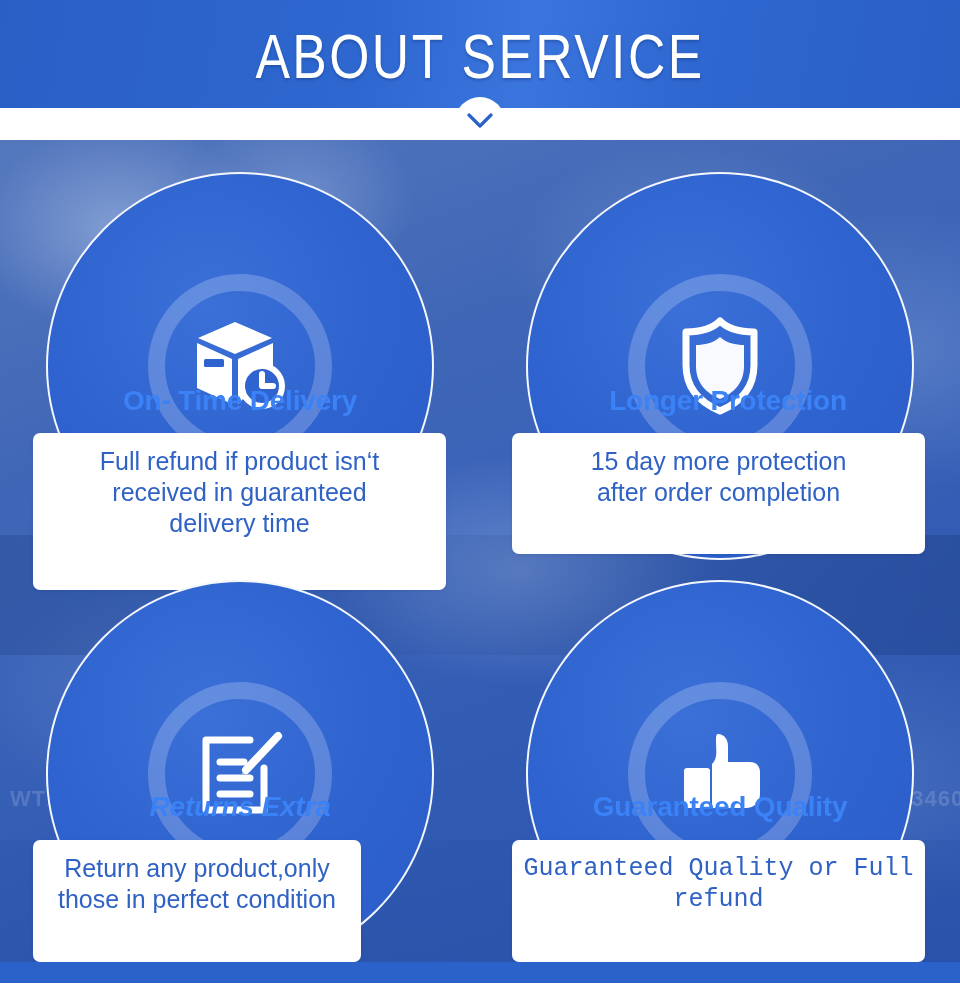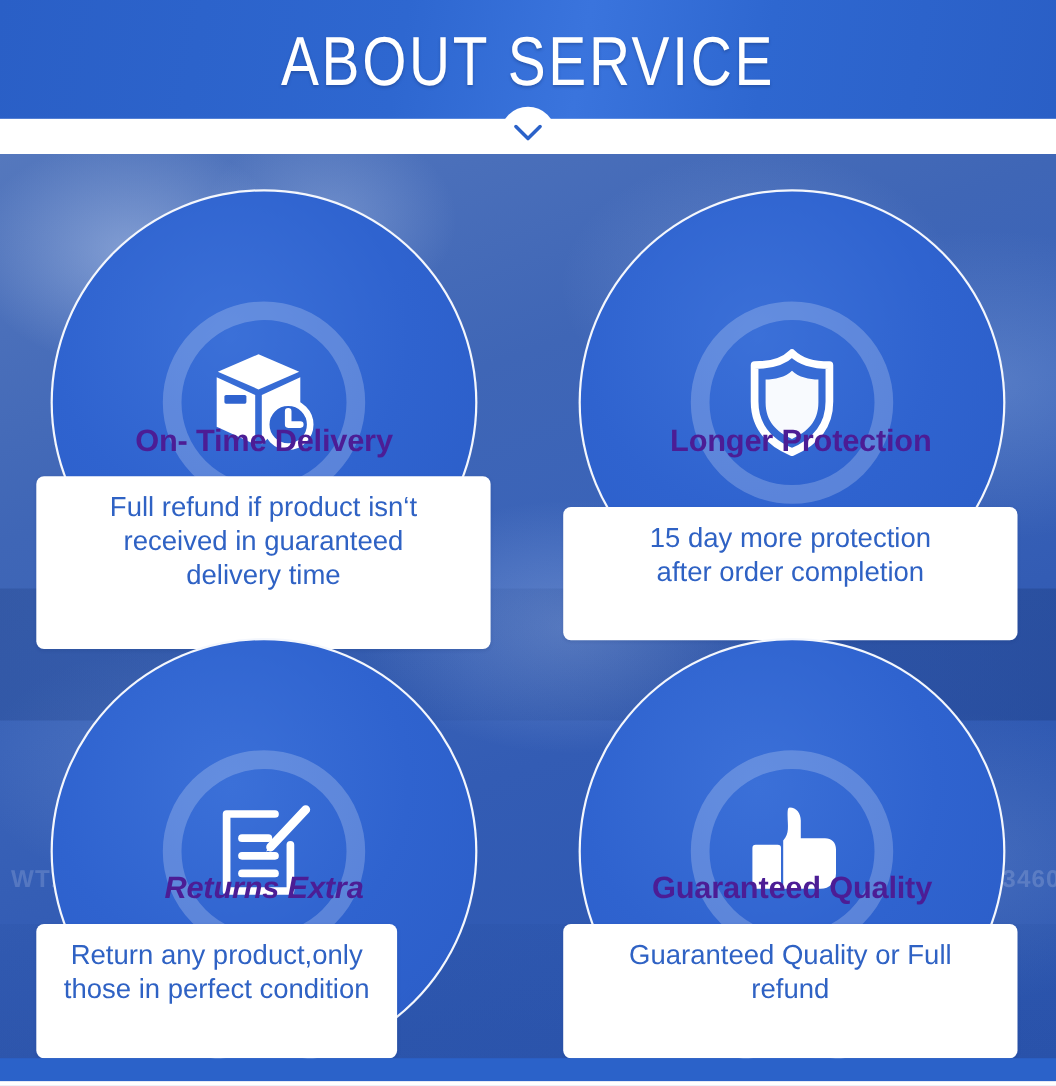--- a/index.html
+++ b/index.html
@@ -86,21 +86,21 @@
   .ring{
     position:absolute;border-radius:50%;
     border:17px solid rgba(255,255,255,.21);
     box-sizing:border-box;
   }
   .icon-wrap{
     position:absolute;display:flex;align-items:center;justify-content:center;
   }
   .card-title{
     position:absolute;width:100%;text-align:center;
-    color:#4c1d95;font-weight:700;
+    color:#3b82f6;font-weight:700;
     font-family:"Liberation Sans", sans-serif;
     font-size:28px;line-height:34px;letter-spacing:-.2px;
     white-space:nowrap;
   }
   .caption{
     position:absolute;background:#ffffff;border-radius:7px;
     color:#2f62c4;text-align:center;
     font-family:"Liberation Sans", sans-serif;
     font-size:25px;line-height:31px;font-weight:400;
     box-sizing:border-box;
@@ -114,33 +114,33 @@
   #card1 .circle{left:46px;top:172px;width:388px;height:388px;}
   #card1 .ring{left:148px;top:274px;width:184px;height:184px;}
   #card1 .icon-wrap{left:186px;top:312px;width:108px;height:108px;}
   #card1 .card-title{left:46px;top:384px;width:388px;}
   #card1 .caption{left:33px;top:433px;width:413px;height:157px;}
 
   #card2 .circle{left:526px;top:172px;width:388px;height:388px;}
   #card2 .ring{left:628px;top:274px;width:184px;height:184px;}
   #card2 .icon-wrap{left:666px;top:312px;width:108px;height:108px;}
   #card2 .card-title{left:534px;top:384px;width:388px;}
-  #card2 .caption{left:512px;top:433px;width:413px;height:121px;margin-top:28px;}
+  #card2 .caption{left:512px;top:433px;width:413px;height:121px;}
 
   #card3 .circle{left:46px;top:580px;width:388px;height:388px;}
   #card3 .ring{left:148px;top:682px;width:184px;height:184px;}
   #card3 .icon-wrap{left:186px;top:720px;width:108px;height:108px;}
   #card3 .card-title{left:46px;top:790px;width:388px;font-style:italic;}
   #card3 .caption{left:33px;top:840px;width:328px;height:122px;}
 
   #card4 .circle{left:526px;top:580px;width:388px;height:388px;}
   #card4 .ring{left:628px;top:682px;width:184px;height:184px;}
   #card4 .icon-wrap{left:666px;top:720px;width:108px;height:108px;}
   #card4 .card-title{left:526px;top:790px;width:388px;}
-  #card4 .caption{left:512px;top:840px;width:413px;height:122px;}
+  #card4 .caption{left:512px;top:840px;width:413px;height:122px;font-family:Liberation Mono, monospace;}
 </style>
 </head>
 <body>
 
 <div class="page">
 
   <div class="header">
     <div class="header-title">ABOUT SERVICE</div>
   </div>
   <div class="divider-band"></div>

